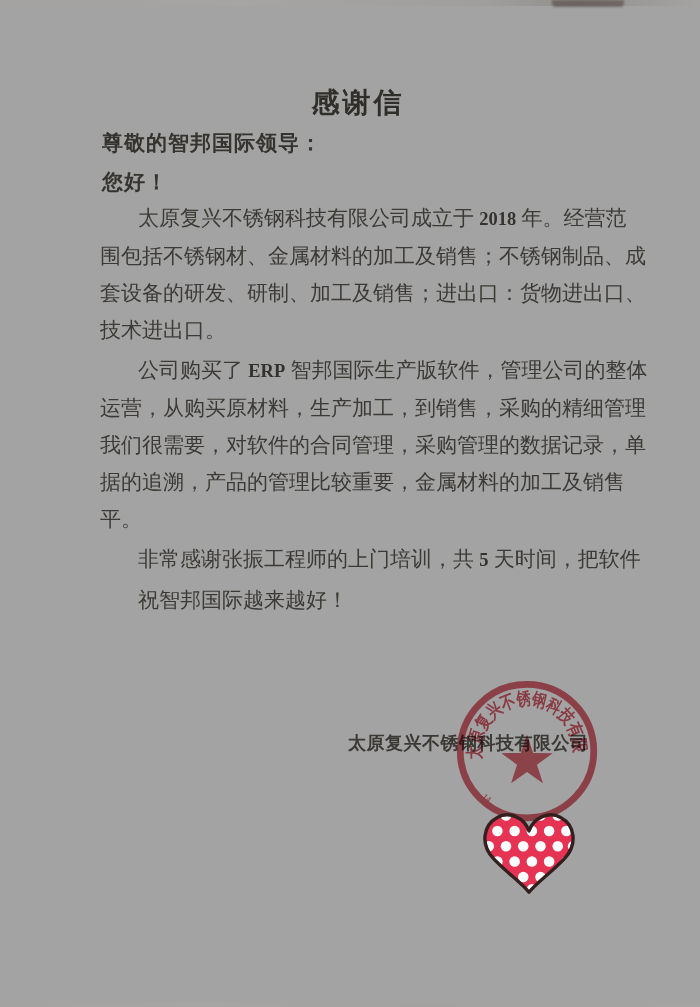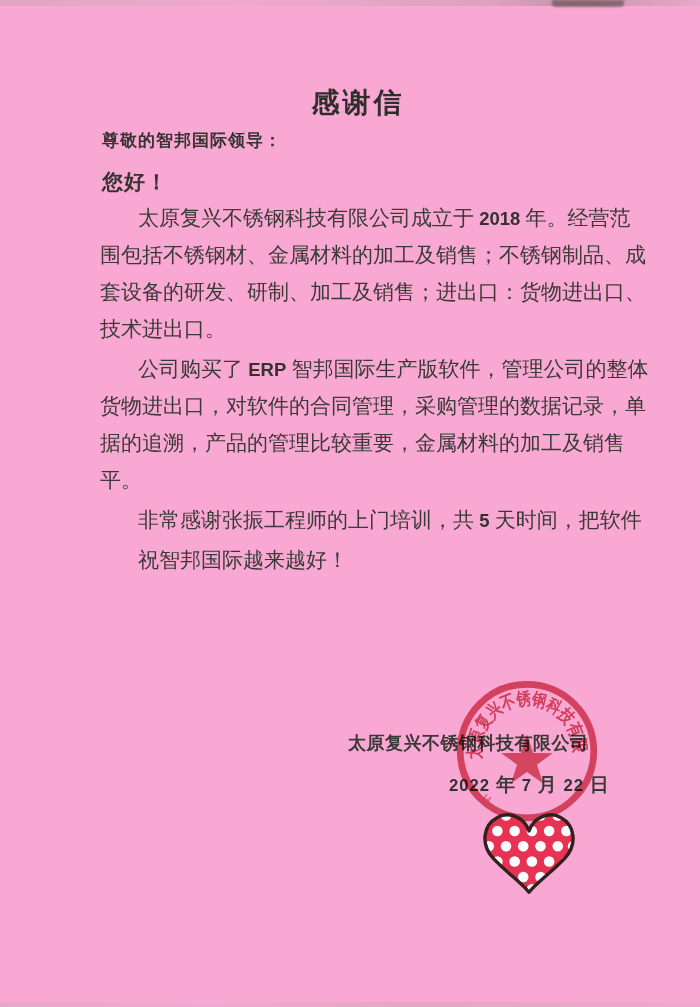--- a/index.html
+++ b/index.html
@@ -1,19 +1,19 @@
 <!DOCTYPE html>
 <html><head>
 <meta charset="utf-8">
 <style>
   html,body{margin:0;padding:0;}
   .page{
     position:relative;
     width:700px;height:1007px;
-    background:#f9a8d4;
+    background:#a3a3a3;
     overflow:hidden;
     font-family:"Liberation Serif","DejaVu Serif",serif;
     color:#3b3a38;
   }
   
   .scan-top{
     position:absolute;left:0;top:0;width:700px;height:6px;
     background:linear-gradient(to right,
       rgba(165,160,154,.30), rgba(180,175,168,.16) 35%,
       rgba(150,145,138,.28) 70%, rgba(120,112,105,.38) 82%,
@@ -32,40 +32,40 @@
       rgba(165,158,150,.26) 60%, rgba(178,172,164,.15));
   }
   .title{
     position:absolute;left:100px;top:84px;width:516px;
     text-align:center;
     font-size:28px;font-weight:bold;letter-spacing:3px;
     color:#2f2e2b;
   }
   .salutation{
     position:absolute;left:102px;top:129px;
-    font-size:17px;font-weight:bold;letter-spacing:1px;color:#353430;
+    font-size:21px;font-weight:bold;letter-spacing:1px;color:#353430;
   }
   .greeting{
     position:absolute;left:102px;top:168px;
     font-size:21px;font-weight:bold;letter-spacing:1px;color:#353430;
   }
   .paragraphs{
     position:absolute;left:100px;top:200px;width:516px;
   }
   .para{margin:0 0 3px 0;}
   .line{
     font-size:21px;line-height:37px;
     text-align:justify;text-align-last:justify;
     white-space:nowrap;
     color:#3b3a36;
   }
   .line.last{text-align-last:left;}
   .line.indent{text-indent:38px;}
   .line b, .sig-date b{
-    font-family:Liberation Sans, sans-serif;
+    font-family:Liberation Serif, serif;
     font-size:0.88em;font-weight:bold;color:#33322f;
   }
   .sig-company{
     position:absolute;left:348px;top:731px;
     font-size:18px;font-weight:bold;letter-spacing:0.5px;color:#3a3935;
   }
   .sig-date{
     position:absolute;left:449px;top:772px;
     font-size:19px;font-weight:bold;letter-spacing:1px;color:#3a3935;
   }
@@ -98,35 +98,35 @@
 
   <div class="paragraphs">
       <div class="para">
         <div class="line indent">太原复兴不锈钢科技有限公司成立于 <b>2018</b> 年。经营范</div>
         <div class="line">围包括不锈钢材、金属材料的加工及销售；不锈钢制品、成</div>
         <div class="line">套设备的研发、研制、加工及销售；进出口：货物进出口、</div>
         <div class="line last">技术进出口。</div>
       </div>
       <div class="para">
         <div class="line indent">公司购买了 <b>ERP</b> 智邦国际生产版软件，管理公司的整体</div>
-        <div class="line">货物进出口，对软件的合同管理，采购管理的数据记录，单</div>
+        <div class="line">运营，从购买原材料，生产加工，到销售，采购的精细管理</div>
+        <div class="line">我们很需要，对软件的合同管理，采购管理的数据记录，单</div>
         <div class="line">据的追溯，产品的管理比较重要，金属材料的加工及销售</div>
         <div class="line last">平。</div>
       </div>
       <div class="para">
         <div class="line indent">非常感谢张振工程师的上门培训，共 <b>5</b> 天时间，把软件</div>
       </div>
       <div class="para">
         <div class="line last indent">祝智邦国际越来越好！</div>
       </div>
     </div>
 
   <div class="sig-company">太原复兴不锈钢科技有限公司</div>
 
-  <div class="sig-date boldify"><b>2022</b> 年 <b>7</b> 月 <b>22</b> 日</div>
 
   <svg class="seal" viewBox="0 0 200 200" aria-hidden="true">
     <circle cx="100" cy="100" r="89" fill="none" stroke-width="9" opacity="0.88" stroke="#cf3e4e"></circle>
     <defs>
       <path id="sealArc" d="M 38.9,110.8 A 62,62 0 1 1 161.1,110.8" fill="none"></path>
     </defs>
     <text font-size="24" opacity="0.92" fill="#cf3e4e">
       <textPath href="#sealArc" startOffset="0" textLength="245" lengthAdjust="spacingAndGlyphs">太原复兴不锈钢科技有限公司</textPath>
     </text>
     <polygon opacity="0.85" points="100,78 108.2,102.7 134.2,102.9 113.3,118.3 121.2,143.1 100,128 78.8,143.1 86.7,118.3 65.8,102.9 91.8,102.7" fill="#cf3e4e"></polygon>

